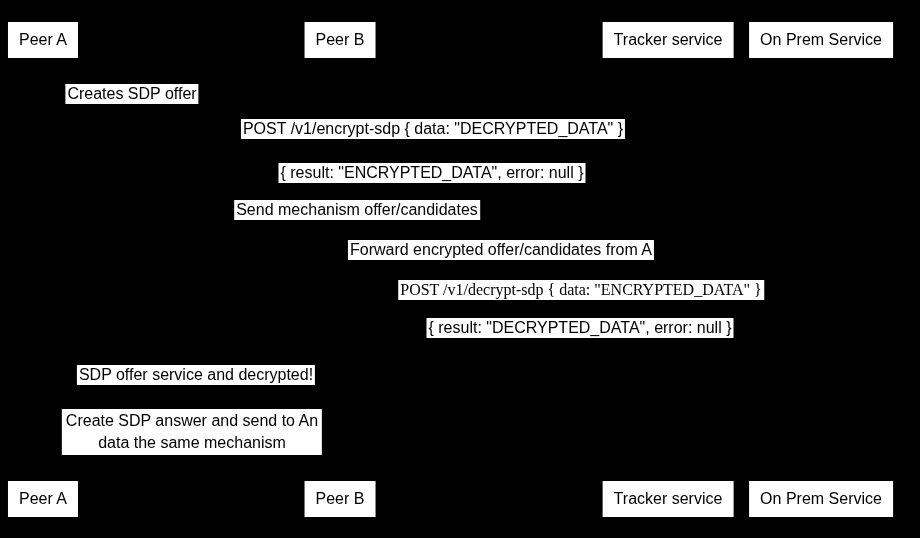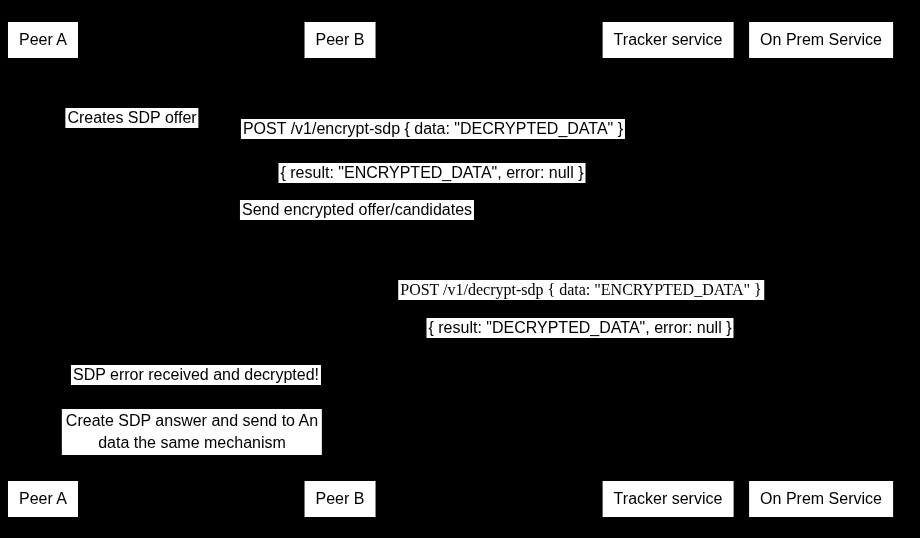--- a/index.html
+++ b/index.html
@@ -75,27 +75,28 @@
   <div class="arrow" style="left:340px; width:328px; top:262px;"></div>
   <div class="arrow" style="left:340px; width:481px; top:302px;"></div>
   <div class="arrow dashed" style="left:340px; width:481px; top:342px;"></div>
   <div class="arrow" style="left:43px;  width:297px; top:388px;"></div>
 
   <div class="participant" style="left:43px;  top:22px;">Peer A</div>
   <div class="participant" style="left:340px; top:22px;">Peer B</div>
   <div class="participant" style="left:668px; top:22px;">Tracker service</div>
   <div class="participant" style="left:821px; top:22px;">On Prem Service</div>
 
-  <div class="msg-label" style="left:132px; top:84px;margin-top:24px;">Creates SDP offer</div>
+  <div class="msg-label" style="left:132px; top:84px;">Creates SDP offer</div>
   <div class="msg-label" style="left:433px; top:119px;text-align:right;">POST /v1/encrypt-sdp { data: "DECRYPTED_DATA" }</div>
   <div class="msg-label" style="left:432px; top:163px;">{ result: "ENCRYPTED_DATA", error: null }</div>
-  <div class="msg-label" style="left:357px; top:200px;">Send encrypted offer/candidates</div>
+  <div class="msg-label" style="left:357px; top:200px;">Send mechanism offer/candidates</div>
+  <div class="msg-label" style="left:501px; top:240px;">Forward encrypted offer/candidates from A</div>
   <div class="msg-label" style="left:581px; top:280px;font-family:Liberation Serif, serif;">POST /v1/decrypt-sdp { data: "ENCRYPTED_DATA" }</div>
   <div class="msg-label" style="left:580px; top:318px;">{ result: "DECRYPTED_DATA", error: null }</div>
-  <div class="msg-label" style="left:196px; top:365px;">SDP error received and decrypted!</div>
+  <div class="msg-label" style="left:196px; top:365px;">SDP offer service and decrypted!</div>
   <div class="msg-label multiline" style="left:192px; top:409px;">Create SDP answer and send to An
 data the same mechanism</div>
 
   <div class="participant" style="left:43px;  top:481px;">Peer A</div>
   <div class="participant" style="left:340px; top:481px;">Peer B</div>
   <div class="participant" style="left:668px; top:481px;">Tracker service</div>
   <div class="participant" style="left:821px; top:481px;">On Prem Service</div>
 
 </div>
 

